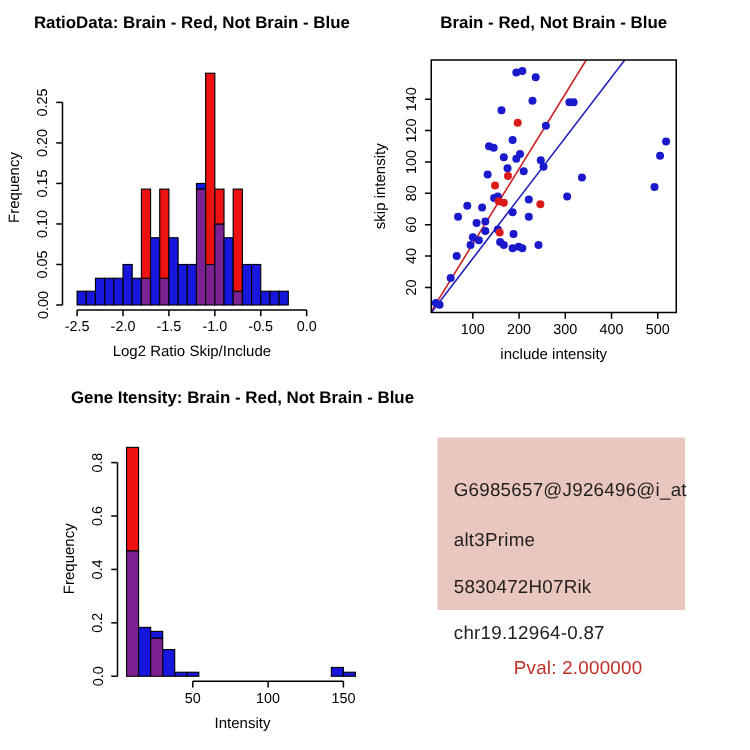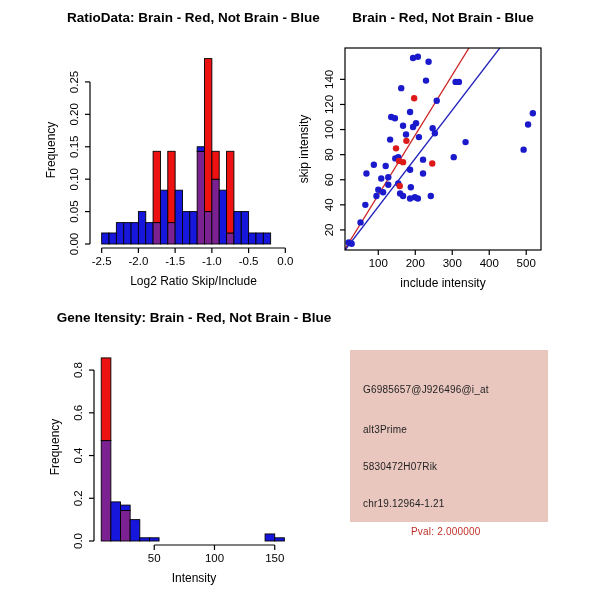--- a/index.html
+++ b/index.html
@@ -2,27 +2,27 @@
 <html><head>
 <meta charset="utf-8">
 <style>
   html,body{margin:0;padding:0;background:#ffffff;}
   .canvas{
     position:relative;width:600px;height:600px;background:#ffffff;
     font-family:"Liberation Sans","DejaVu Sans",sans-serif;overflow:hidden;
   }
   .panel{position:absolute;width:300px;height:300px;}
   .panel svg{display:block;width:300px;height:300px;}
-  #panel-tl{left:0;top:0;margin-left:40px;}
+  #panel-tl{left:0;top:0;}
   #panel-tr{left:293px;top:0;}
   #panel-bl{left:0;top:300px;margin-left:44px;}
   #panel-br{left:300px;top:300px;}
   .info-box{
-    position:absolute;left:50px;top:50px;width:198px;height:172px;
-    font-size:10px;color:#1f1f1f;
+    position:absolute;left:50px;top:50px;width:198px;height:138px;
+    font-size:15px;color:#1f1f1f;
   }
   .info-line{position:absolute;left:13px;white-space:nowrap;letter-spacing:0.2px;}
   #info-line-0{top:34px;}
   #info-line-1{top:74px;}
   #info-line-2{top:111px;}
   #info-line-3{top:148px;}
   #info-line-pval{top:176px;margin-left:48px;}
 </style>
 </head>
 <body>
@@ -219,17 +219,17 @@
         <rect x="105.42168674698794" y="237.79545454545453" width="9.638554216867476" height="3.2045454545454675" fill="#1616dd" stroke="#000" stroke-width="0.9"></rect>
         <rect x="221.08433734939757" y="233.95" width="9.638554216867504" height="7.050000000000011" fill="#1616dd" stroke="#000" stroke-width="0.9"></rect>
         <rect x="230.72289156626508" y="237.79545454545453" width="9.638554216867448" height="3.2045454545454675" fill="#1616dd" stroke="#000" stroke-width="0.9"></rect>
       </svg>
   </div>
   <div class="panel" id="panel-br">
     <div class="info-box" id="info-box" style="background: rgb(233, 199, 191); color: rgb(31, 31, 31);">
       <div class="info-line" id="info-line-0">G6985657@J926496@i_at</div>
       <div class="info-line" id="info-line-1">alt3Prime</div>
       <div class="info-line" id="info-line-2">5830472H07Rik</div>
-      <div class="info-line" id="info-line-3">chr19.12964-1.21</div>
+      <div class="info-line" id="info-line-3">chr19.12964-0.87</div>
       <div class="info-line" id="info-line-pval" style="color: rgb(192, 48, 40);">Pval: 2.000000</div>
     </div>
   </div>
 </div>
 
 </body></html>

